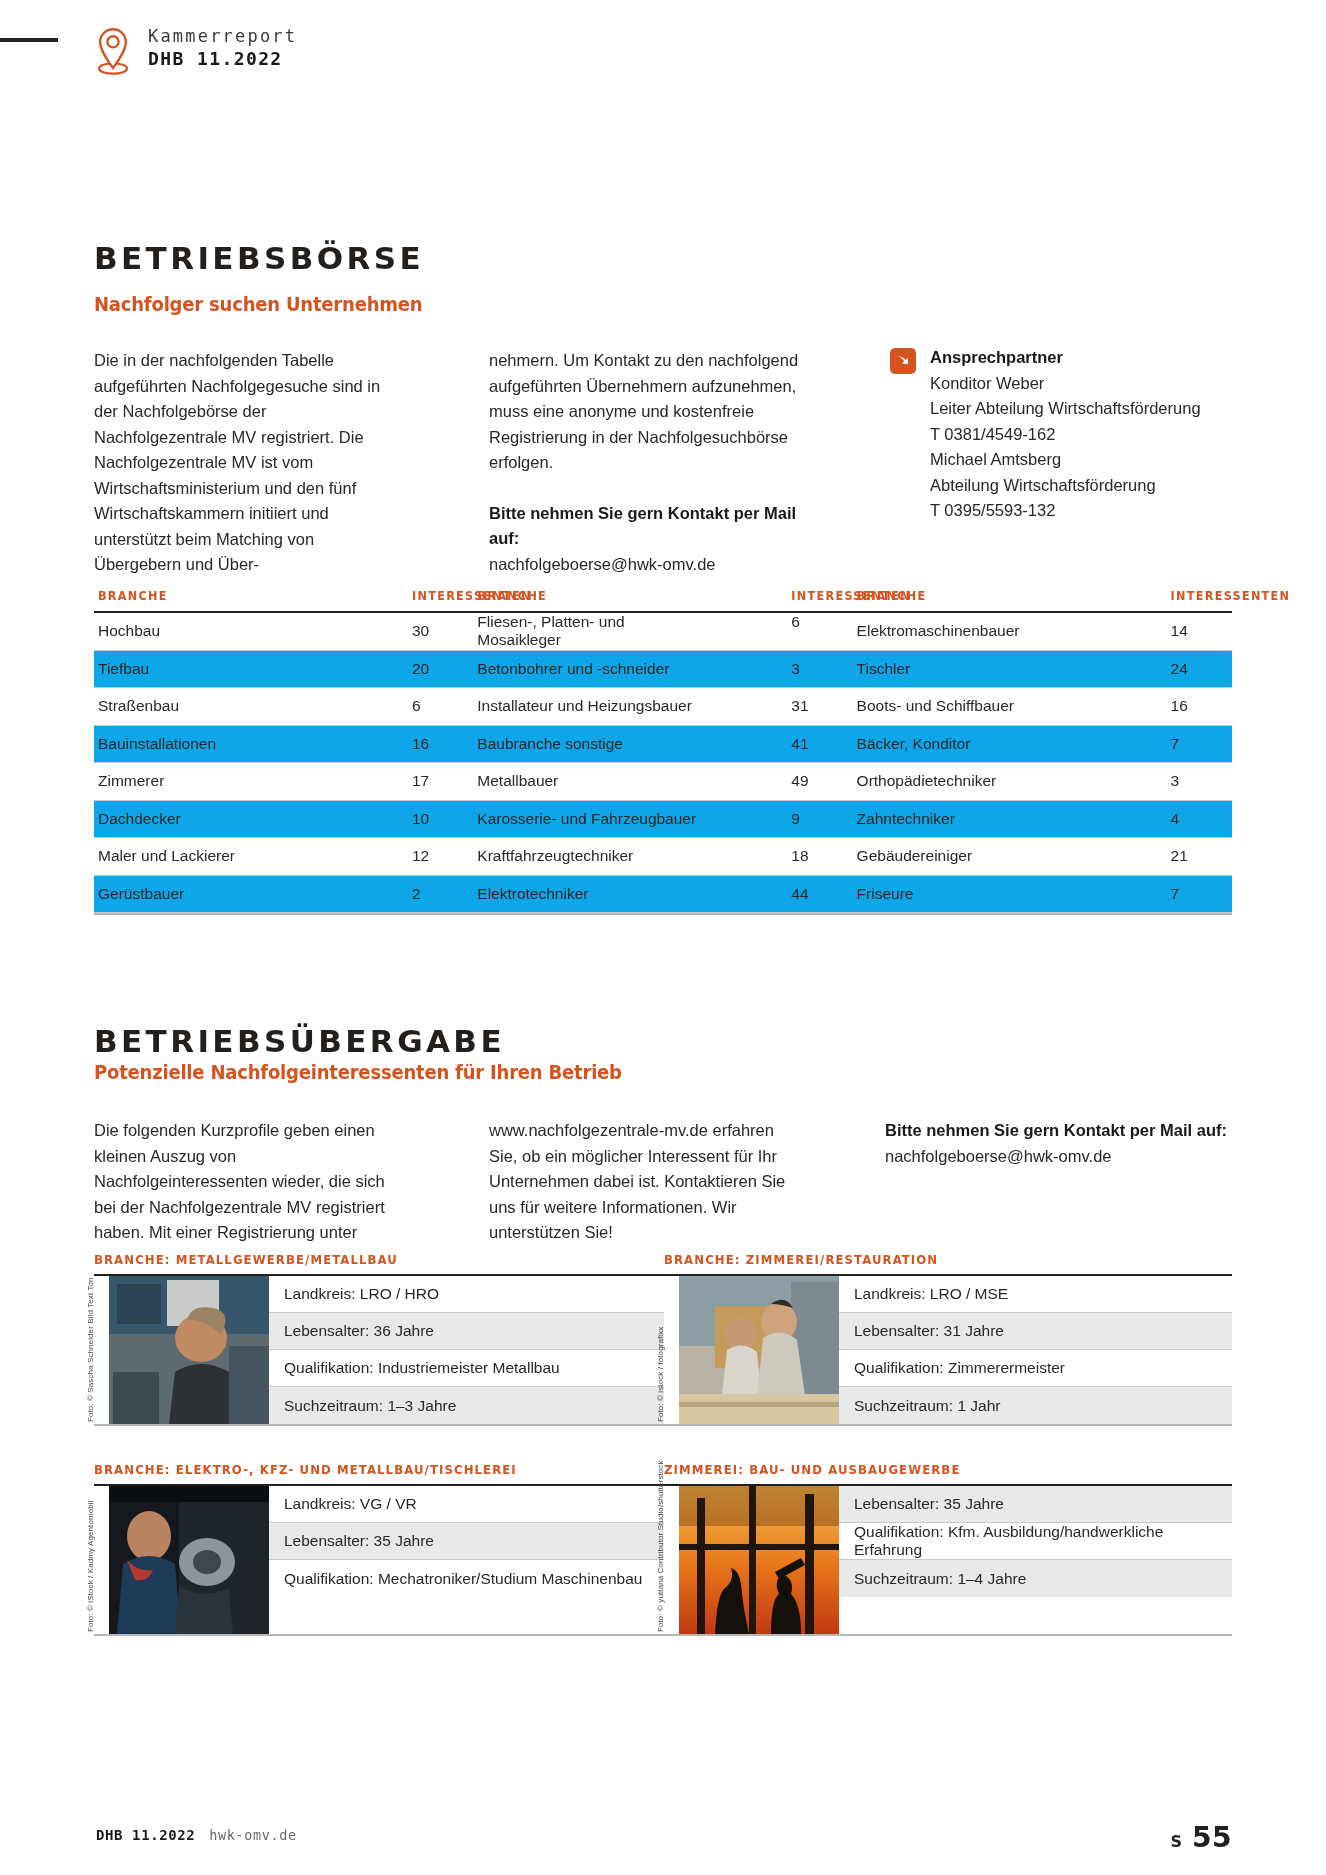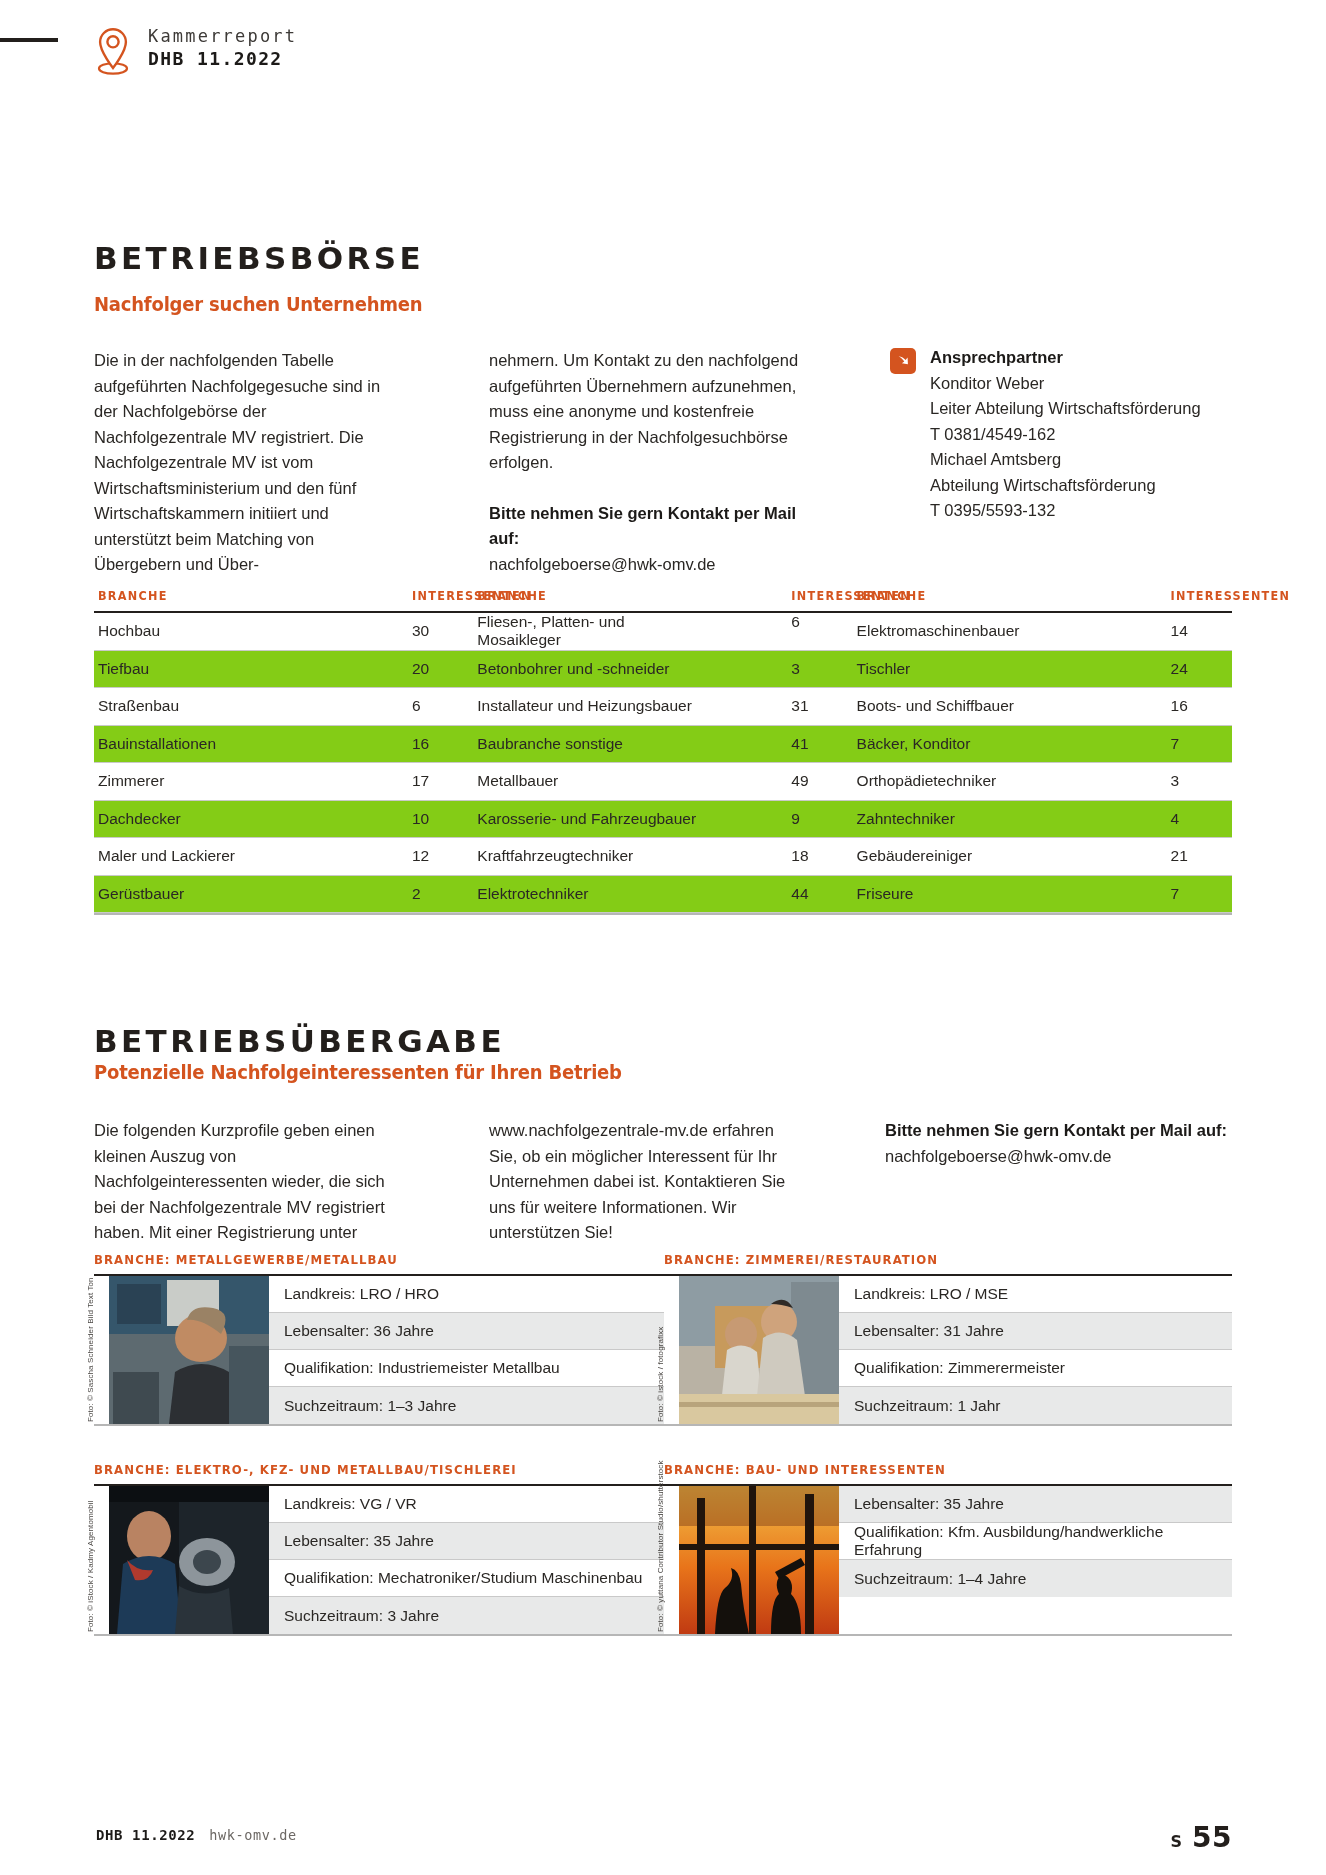--- a/index.html
+++ b/index.html
@@ -84,21 +84,21 @@
   .bhead .bname { padding-left: 4px; }
   .bhead .bnum { text-align: left; padding-left: 80px; }
   .bhead-rule { height: 2px; background: #231f1c; width: 1138px; }
 
   .bdata {
     font-family: "Liberation Sans Narrow", "Liberation Sans", sans-serif;
     font-size: 15.5px; color: #2a2724;
     height: 37.5px; align-items: center;
     border-bottom: 1px solid #c9c9c9;
   }
-  .bdata.alt { background: #84cc16; }
+  .bdata.alt { background: #0ea5e9; }
   .bdata .bname { padding-left: 4px; }
   .bdata .bnum { text-align: left; padding-left: 80px; }
   .btable-end { height: 2px; background: #b6b6b6; width: 1138px; }
 
   
   .card { position: absolute; }
   .card-head {
     font-family: "DejaVu Sans Condensed", "Liberation Sans Narrow", "Liberation Sans", sans-serif;
     font-weight: 700; font-size: 13px; letter-spacing: 1.1px;
     color: #d4541f; margin-bottom: 7px;
@@ -417,27 +417,26 @@
      <ellipse cx="98" cy="76" rx="28" ry="24" fill="#8d959b"></ellipse>
      <ellipse cx="98" cy="76" rx="14" ry="12" fill="#3c464d"></ellipse>
      <path d="M70 100 q24 14 50 2 l4 46 H66z" fill="#2a333a"></path>
      <rect x="0" y="0" width="160" height="16" fill="#0c0f12"></rect>
    </svg>
           </div>
           <div class="rows">
             <div class="prow">Landkreis: VG / VR</div>
             <div class="prow alt">Lebensalter: 35 Jahre</div>
             <div class="prow">Qualifikation: Mechatroniker/Studium Maschinenbau</div>
-            <div class="prow alt">Suchzeitraum: 3 Jahre</div>
           </div>
         </div>
         <div class="card-rule-bot"></div>
       </div>
       <div class="card" style="left: 664px; top: 1462px; width: 568px;">
-        <div class="card-head">BRANCHE: BAU- UND INTERESSENTEN</div>
+        <div class="card-head">ZIMMEREI: BAU- UND AUSBAUGEWERBE</div>
         <div class="card-rule-top"></div>
         <div class="card-body">
           <div class="credit">
             <span>Foto: © yuttana Contributor Studio/shutterstock</span>
           </div>
           <div class="photo">
             <svg viewBox="0 0 160 148" preserveAspectRatio="none">
      <defs>
        <linearGradient id="sun" x1="0" y1="1" x2="0" y2="0">
          <stop offset="0%" stop-color="#c03a12"></stop>

